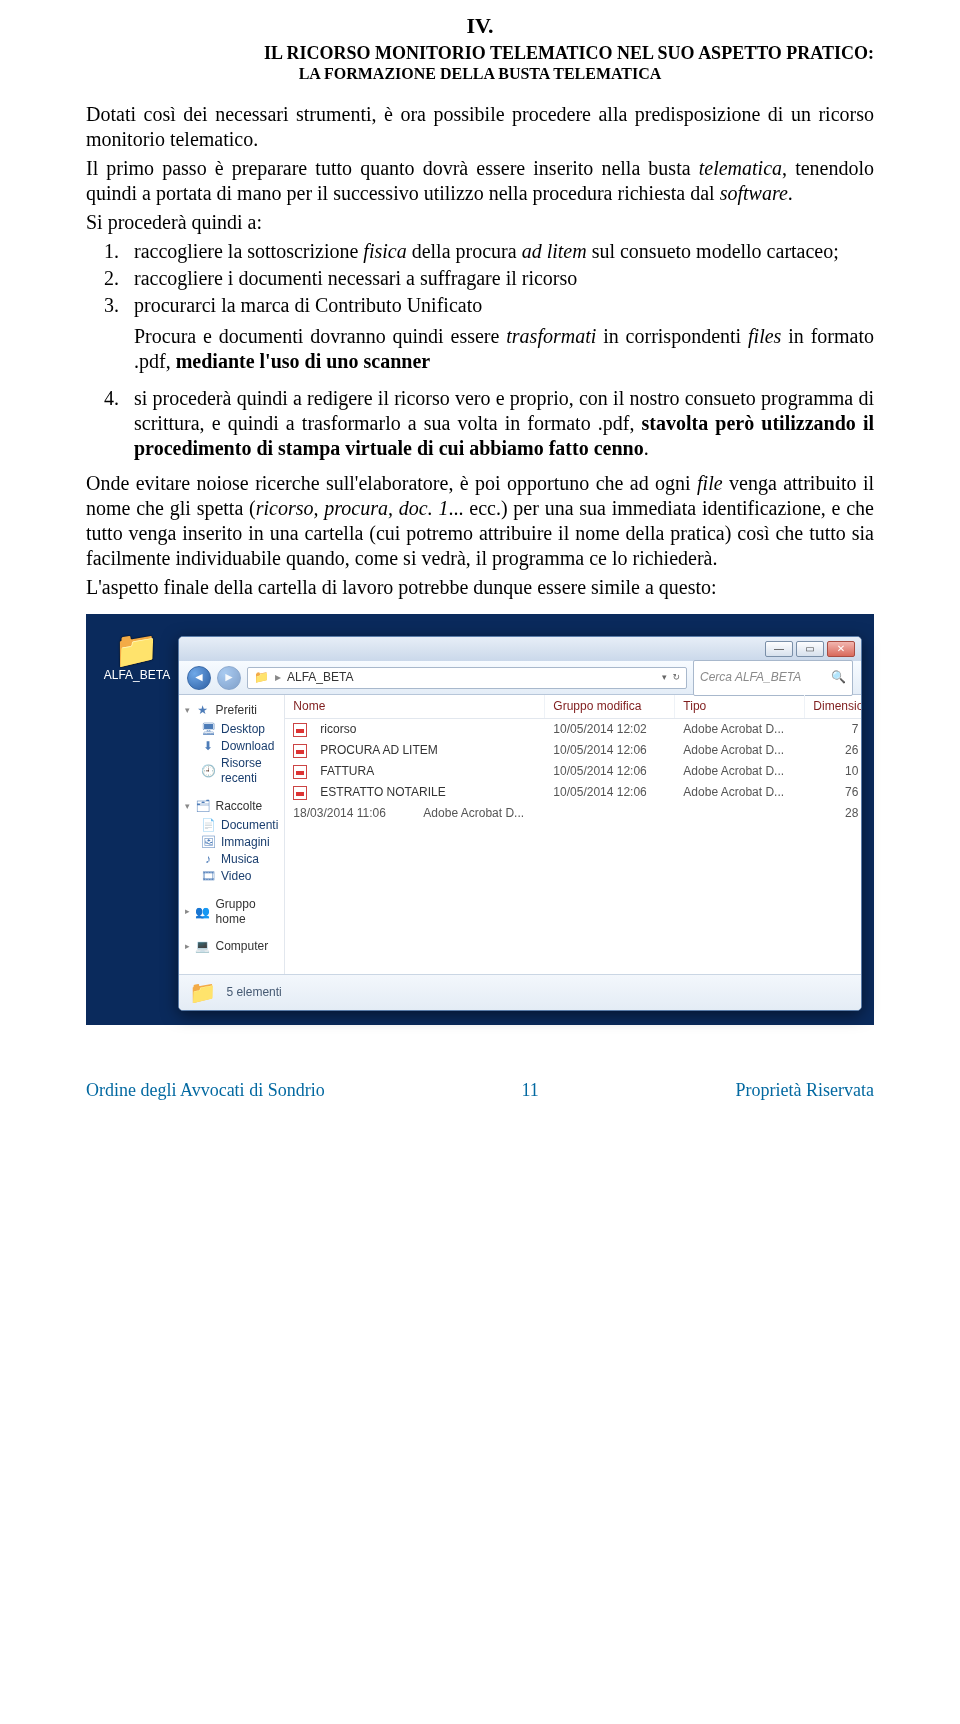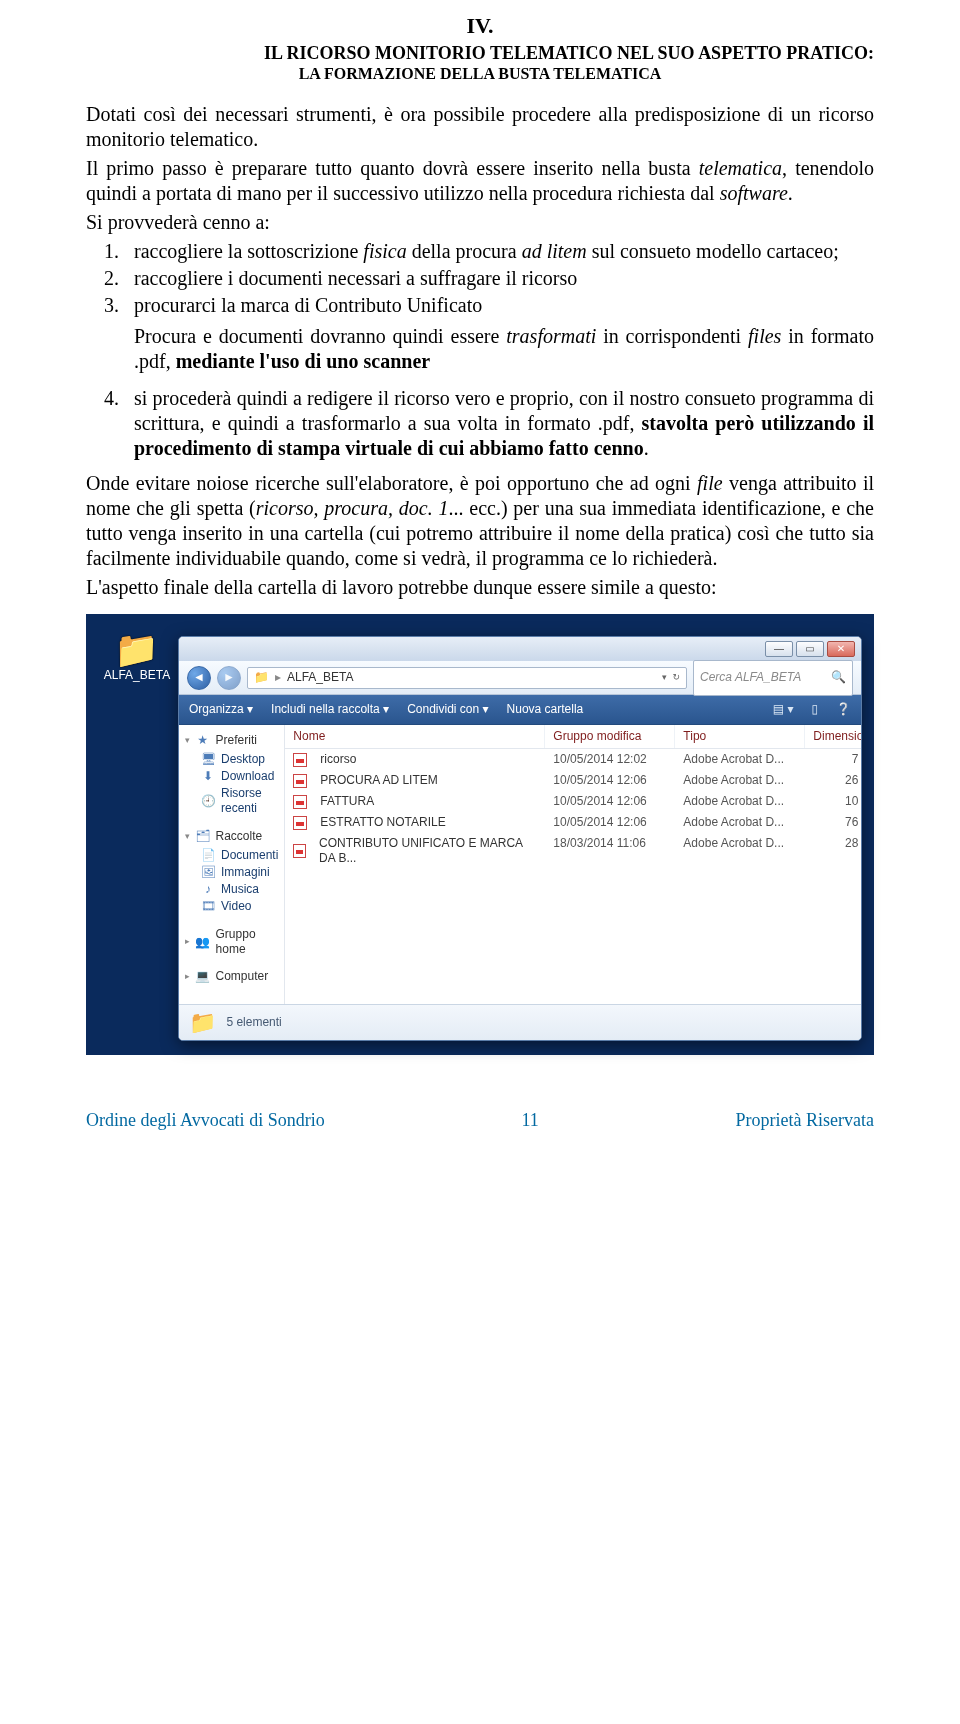--- a/index.html
+++ b/index.html
@@ -236,21 +236,21 @@
 <body>
 
 <div class="heading-iv">IV.</div>
 <div class="heading-line-1">IL RICORSO MONITORIO TELEMATICO NEL SUO ASPETTO PRATICO:</div>
 <div class="heading-line-2">LA FORMAZIONE DELLA BUSTA TELEMATICA</div>
 
 <p class="para-block">Dotati così dei necessari strumenti, è ora possibile procedere alla predisposizione di un ricorso monitorio telematico.</p>
 <p class="para-block">
   <span>Il primo passo è preparare tutto quanto dovrà essere inserito nella busta </span><span class="italic">telematica</span><span>, tenendolo quindi a portata di mano per il successivo utilizzo nella procedura richiesta dal </span><span class="italic">software</span><span>.</span>
 </p>
-<p class="para-block">Si provvederà cenno a:</p>
+<p class="para-block">Si procederà quindi a:</p>
 
 <div class="list">
   <div class="list-item">
     <div class="list-num">1.</div>
     <div class="list-body">
       <span>raccogliere la sottoscrizione </span><span class="italic">fisica</span><span> della procura </span><span class="italic">ad litem</span><span> sul consueto modello cartaceo;</span>
     </div>
   </div>
   <div class="list-item">
     <div class="list-num">2.</div>
@@ -302,30 +302,20 @@
         <span style="flex:1"></span>
         <span class="bc-drop">▾</span>
         <span class="bc-drop">↻</span>
       </div>
       <div class="searchbox">
         <span>Cerca ALFA_BETA</span>
         <span style="flex:1"></span>
         <span class="search-icon">🔍</span>
       </div>
     </div>
-    <div class="toolbar">
-      <span>Organizza ▾</span>
-      <span>Includi nella raccolta ▾</span>
-      <span>Condividi con ▾</span>
-      <span>Nuova cartella</span>
-      <span class="spacer"></span>
-      <span class="tool-ic">▤ ▾</span>
-      <span class="tool-ic">▯</span>
-      <span class="tool-ic" style="color:#bfe0ff;">❔</span>
-    </div>
     <div class="content">
       <div class="sidebar">
         <div class="sb-group">
           <div class="sb-head">
               <span class="tri">▾</span>
               <span class="sb-ic">★</span>
               <span>Preferiti</span>
             </div>
           <div class="sb-item">
               <span class="sb-ic">🖥</span>
@@ -415,24 +405,20 @@
         <div class="row">
           <div class="c name">
               <span class="pdf-ic"></span>
               <span>ESTRATTO NOTARILE</span>
             </div>
           <div class="c date">10/05/2014 12:06</div>
           <div class="c type">Adobe Acrobat D...</div>
           <div class="c size">76 KB</div>
         </div>
         <div class="row">
-          <div class="c name">
-              <span class="pdf-ic"></span>
-              <span>CONTRIBUTO UNIFICATO E MARCA DA B...</span>
-            </div>
           <div class="c date">18/03/2014 11:06</div>
           <div class="c type">Adobe Acrobat D...</div>
           <div class="c size">28 KB</div>
         </div>
         <div style="height:28px;"></div>
       </div>
     </div>
     <div class="statusbar">
       <span class="status-folder">📁</span>
       <span>5 elementi</span>

